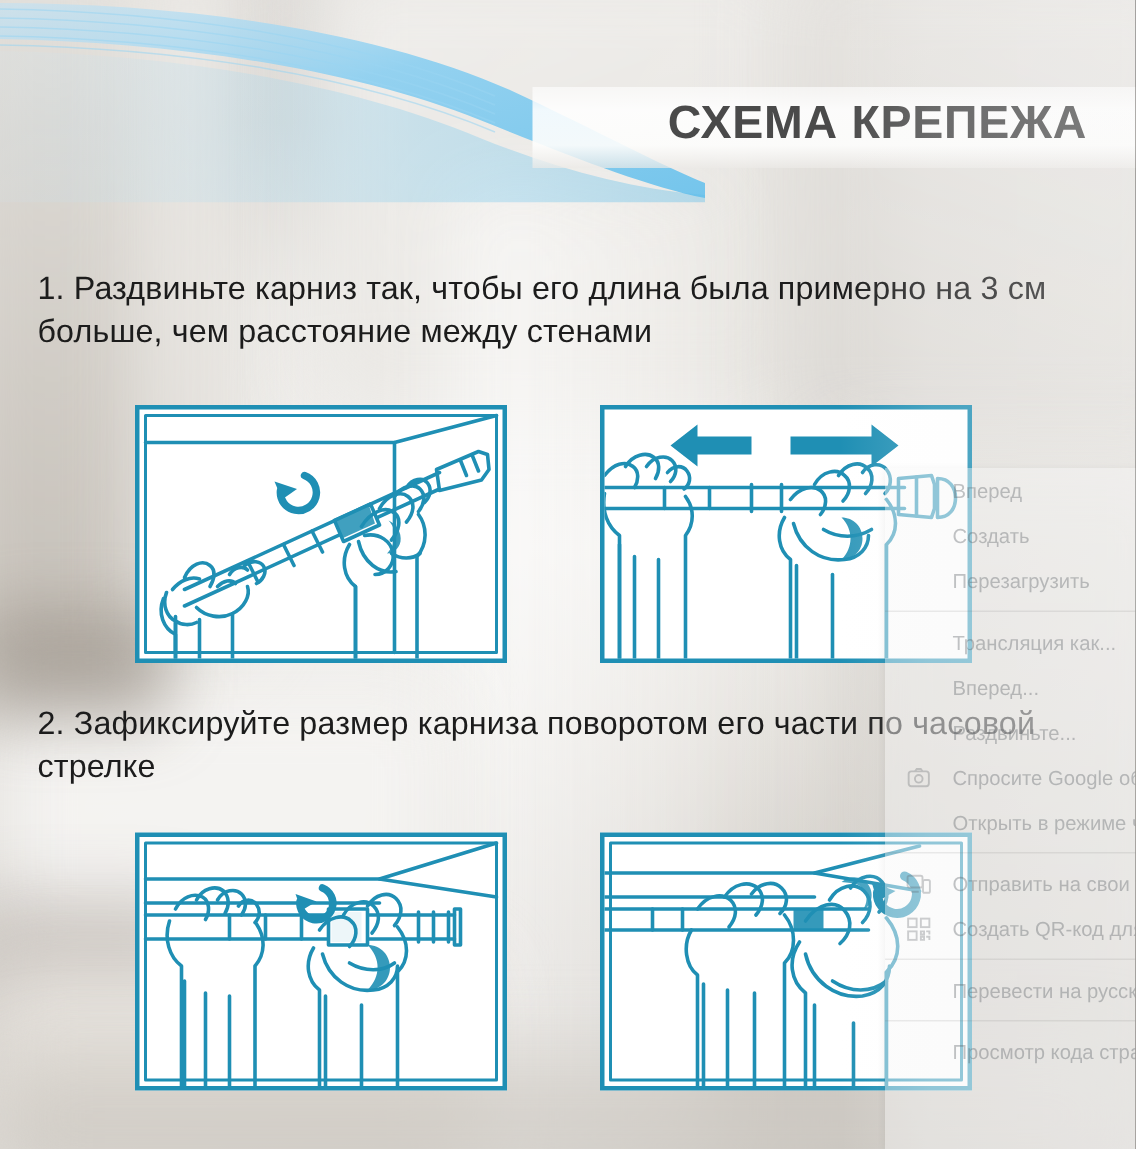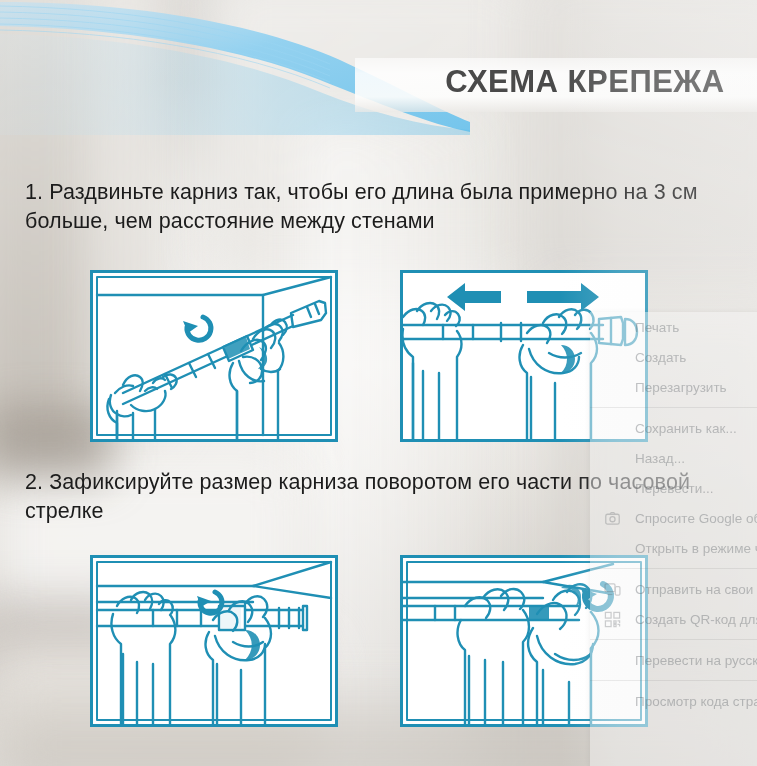--- a/index.html
+++ b/index.html
@@ -378,37 +378,37 @@
         <path d="M126,48 L126,62 L146,62 L146,48 Z" opacity="0.9"></path>
         <path d="M158,30 c6,-5 14,-4 18,2 c4,6 2,14 -4,17 c5,-7 3,-15 -5,-18 z" opacity="0.85"></path>
       </g>
     </svg>
   </div>
 
   <div class="overlay-haze"></div>
 
   <div class="ctx-menu" id="ctx-menu">
       <div class="ctx-item">
-        <span>Печать</span>
+        <span>Вперед</span>
       </div>
       <div class="ctx-item">
         <span>Создать</span>
       </div>
       <div class="ctx-item">
         <span>Перезагрузить</span>
       </div>
       <div class="ctx-sep"></div>
       <div class="ctx-item">
-        <span>Сохранить как...</span>
-      </div>
-      <div class="ctx-item">
-        <span>Назад...</span>
-      </div>
-      <div class="ctx-item">
-        <span>Перевести...</span>
+        <span>Трансляция как...</span>
+      </div>
+      <div class="ctx-item">
+        <span>Вперед...</span>
+      </div>
+      <div class="ctx-item">
+        <span>Раздвиньте...</span>
       </div>
       <div class="ctx-item">
         <span class="ctx-ico">
           <svg viewBox="0 0 24 24" fill="none" stroke="#5f6368" stroke-width="1.8">
             <rect x="2.5" y="6" width="19" height="14" rx="2.5"></rect>
             <circle cx="12" cy="13" r="3.6"></circle>
             <path d="M8.5 6l1.6-2.2h3.8L15.5 6"></path>
           </svg>
         </span>
         <span>Спросите Google об это</span>

